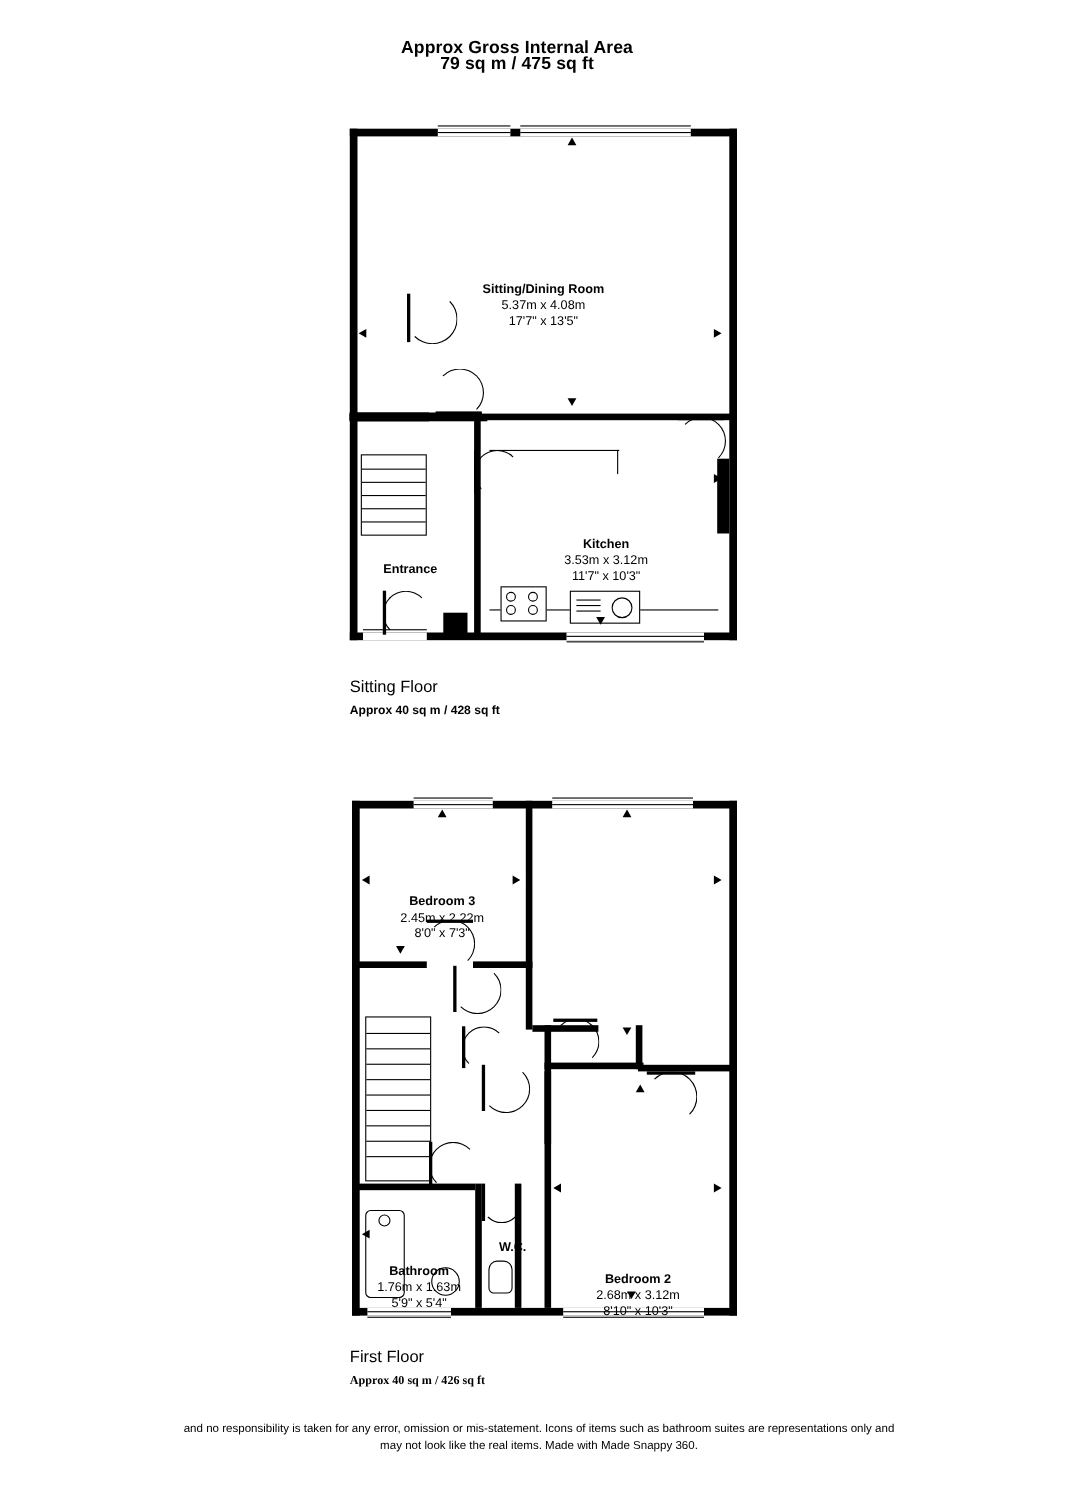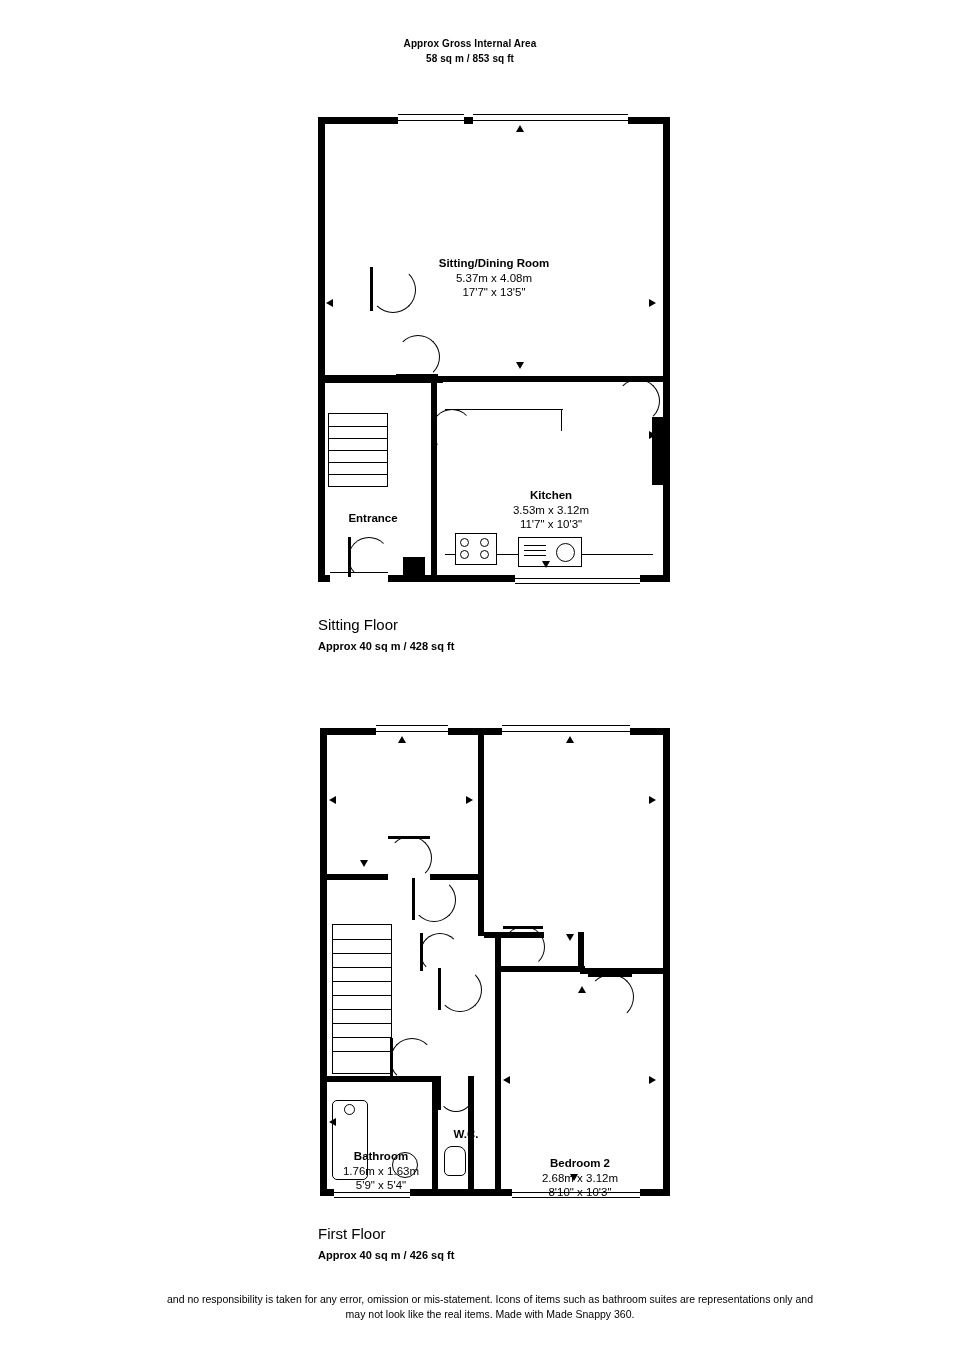--- a/index.html
+++ b/index.html
@@ -19,21 +19,21 @@
     position: absolute;
     left: 0; top: 0;
     width: 980px;
     height: 1351px;
   }
   .hdr {
     position: absolute;
     left: 0; top: 36px;
     width: 940px;
     text-align: center;
-    font-size: 10px;
+    font-size: 16px;
     font-weight: bold;
     line-height: 15px;
   }
   .hdr div { letter-spacing: 0.1px; }
 
   
   .plan { position: absolute; }
   .wall {
     position: absolute;
     background: #000000;
@@ -114,21 +114,21 @@
     position: absolute; width: 7px; height: 7px; border: 1.2px solid #000; border-radius: 50%;
   }
 </style>
 </head>
 <body>
 
 <div class="page">
 
   <div class="hdr">
     <div>Approx Gross Internal Area</div>
-    <div>58 sq m / 853 sq ft</div>
+    <div>79 sq m / 475 sq ft</div>
   </div>
 
   <div class="plan" style="left:318px; top:117px; width:352px; height:465px;">
 
     <div class="wall" style="left:0px; top:0px; width:352px; height:7px;"></div>
     <div class="wall" style="left:0px; top:0px; width:7px; height:265px;"></div>
     <div class="wall" style="left:0px; top:265px; width:7px; height:200px;"></div>
     <div class="wall" style="left:345px; top:0px; width:7px; height:465px;"></div>
     <div class="wall" style="left:0px; top:458px; width:352px; height:7px;"></div>
 
@@ -322,39 +322,44 @@
     <div class="arr arr-d" style="left:246px; top:206px;"></div>
 
     <div class="arr arr-l" style="left:183px; top:348px;"></div>
     <div class="arr arr-r" style="left:329px; top:348px;"></div>
     <div class="arr arr-d" style="left:250px; top:446px;"></div>
     <div class="arr arr-u" style="left:258px; top:258px;"></div>
 
     <div class="arr arr-l" style="left:9px; top:390px;"></div>
   </div>
 
+  <div class="label" style="left:322px; top:777px; width:160px;">
+    <div class="nm">Bedroom 3</div>
+    <div class="dm">2.45m x 2.22m</div>
+    <div class="dm">8'0" x 7'3"</div>
+  </div>
 
 
   <div class="label" style="left:500px; top:1120px; width:160px;">
     <div class="nm">Bedroom 2</div>
     <div class="dm">2.68m x 3.12m</div>
     <div class="dm">8'10" x 10'3"</div>
   </div>
 
   <div class="label" style="left:302px; top:1113px; width:158px;">
     <div class="nm">Bathroom</div>
     <div class="dm">1.76m x 1.63m</div>
     <div class="dm">5'9" x 5'4"</div>
   </div>
 
   <div class="roomname-only" style="left:432px; top:1128px; width:68px;">
     <span>W.C.</span>
   </div>
 
   <div class="floor-title" style="left:318px; top:1225px;">First Floor</div>
-  <div class="floor-sub" style="left:318px; top:1249px;">Approx 40 sq m / 426 sq ft</div>
+  <div class="floor-sub" style="left:318px; top:1249px;font-family:Liberation Serif, serif;">Approx 40 sq m / 426 sq ft</div>
 
   <div class="disclaimer" style="top:1292px;">
     <div>and no responsibility is taken for any error, omission or mis-statement. Icons of items such as bathroom suites are representations only and</div>
     <div>may not look like the real items. Made with Made Snappy 360.</div>
   </div>
 
 </div>
 
 </body></html>

